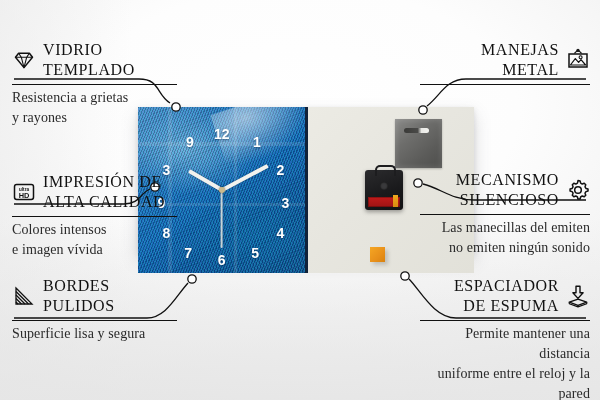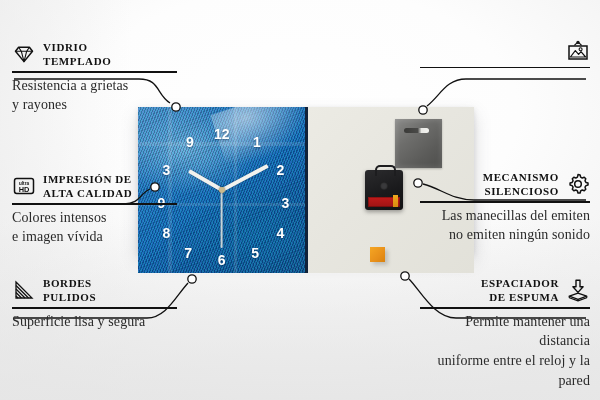--- a/index.html
+++ b/index.html
@@ -100,21 +100,21 @@
   #foam-spacer{
     position:absolute;left:62px;top:140px;width:15px;height:15px;
     background:linear-gradient(135deg,#f5a623 0%,#e8901a 60%,#d9820f 100%);
     box-shadow:3px 3px 4px rgba(0,0,0,.16);
   }
 
   
   .callout{position:absolute;z-index:6;}
   .co-head{display:flex;align-items:center;gap:7px;}
   .co-titles{
-    font-family:"Liberation Serif", serif;font-weight:700;font-size:11px;
+    font-family:"Liberation Serif", serif;font-weight:400;font-size:16px;
     letter-spacing:.6px;color:#111;line-height:1.28;text-transform:uppercase;
   }
   .co-rule{height:1.4px;background:#111;margin-top:3px;}
   .co-sub{
     font-family:"Liberation Serif", serif;font-size:14px;color:#2a2a2a;
     line-height:1.42;margin-top:3px;letter-spacing:.1px;
   }
   .left .co-head{justify-content:flex-start;}
   .left .co-titles{text-align:left;}
   .left .co-sub{text-align:left;}
@@ -258,20 +258,24 @@
     </div>
     <div class="co-rule"></div>
     <div class="co-sub">
       <div>Superficie lisa y segura</div>
       <div></div>
     </div>
   </div>
 
   <div class="callout right" id="co-manejas">
     <div class="co-head">
+      <div class="co-titles">
+        <div>MANEJAS</div>
+        <div>METAL</div>
+      </div>
       <span class="ico">
         <svg viewBox="0 0 24 24">
           <path d="M12 1.8 L15.6 5.4 M12 1.8 L8.4 5.4" stroke="#111" stroke-width="1.2" fill="none"></path>
           <circle cx="12" cy="2.4" r="1.1" fill="none" stroke="#111" stroke-width="1.1"></circle>
           <rect x="3" y="6" width="18" height="13" fill="none" stroke="#111" stroke-width="1.5"></rect>
           <path d="M4.4 17 L9.3 10.6 L12.6 14.4 L15 11.6 L19.6 17 Z" fill="none" stroke="#111" stroke-width="1.2" stroke-linejoin="round"></path>
           <circle cx="14.6" cy="9.3" r="1.5" fill="none" stroke="#111" stroke-width="1.1"></circle>
         </svg>
       </span>
     </div>

